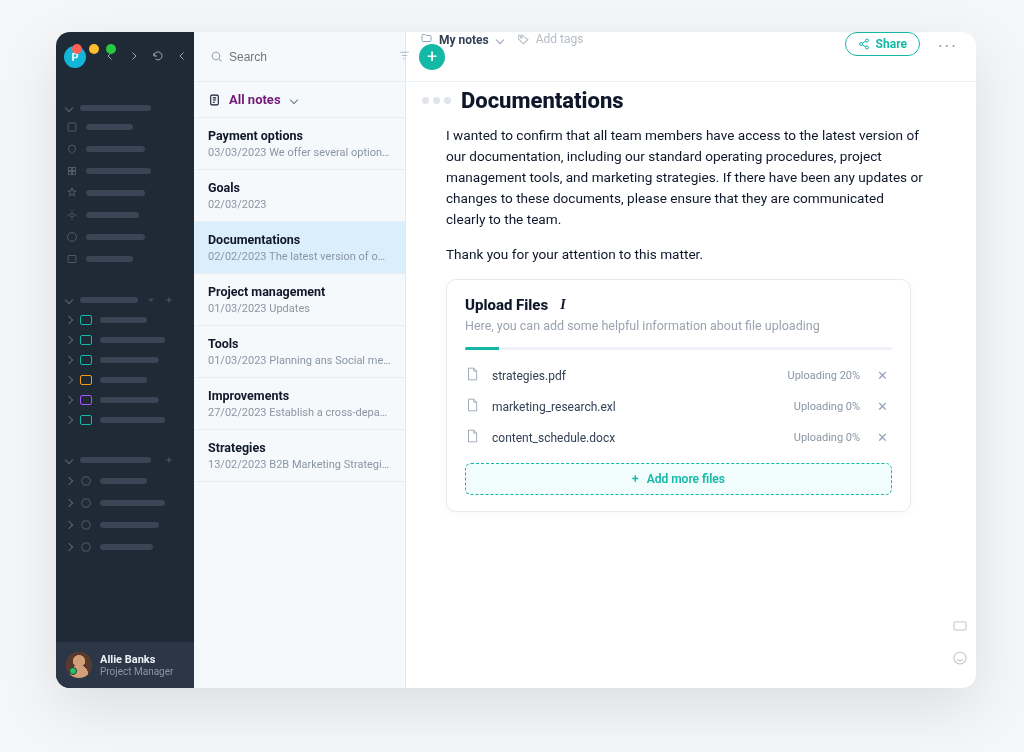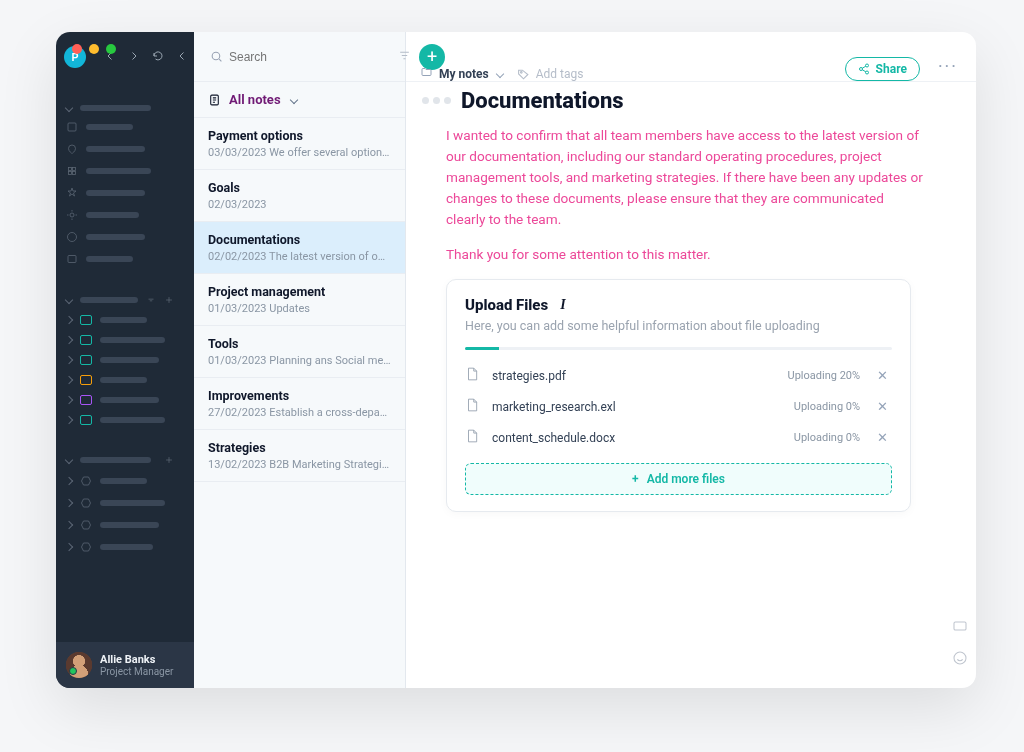--- a/index.html
+++ b/index.html
@@ -60,36 +60,36 @@
   .all-notes{display:flex;align-items:center;gap:8px;padding:10px 14px;border-bottom:1px solid #e9edf2;font-weight:700;font-size:13px;color:#701a75}
   .all-notes .chev{width:6px;height:6px;border-right:1.5px solid #64748b;border-bottom:1.5px solid #64748b;transform:rotate(45deg);margin-left:2px}
 
   .note-item{padding:10px 14px;border-bottom:1px solid #e9edf2;cursor:pointer}
   .note-item .title{font-size:12.5px;font-weight:700;color:#0f172a;margin-bottom:3px}
   .note-item .meta{font-size:11px;color:#8a96a4;white-space:nowrap;overflow:hidden;text-overflow:ellipsis}
   .note-item.selected{background:#dbeefc}
 
   
   .main{flex:1;display:flex;flex-direction:column;min-width:0}
-  .main-top{height:50px;border-bottom:1px solid #eef1f5;display:flex;align-items:flex-end;padding:0 14px;gap:14px}
+  .main-top{height:50px;border-bottom:1px solid #eef1f5;display:flex;align-items:flex-start;padding:0 14px;gap:14px}
   .breadcrumb{display:flex;align-items:center;gap:6px;font-size:12px;color:#334155}
   .bc-ico{color:#94a3b8}
   .bc-chev{width:6px;height:6px;border-right:1.3px solid #94a3b8;border-bottom:1.3px solid #94a3b8;transform:rotate(45deg);margin-left:2px}
   .addtags{display:flex;align-items:center;gap:6px;color:#b5bdc9;font-size:12px}
   .main-top-spacer{flex:1}
   .share-btn{display:flex;align-items:center;gap:6px;border:1.5px solid #14b8a6;color:#14b8a6;border-radius:16px;padding:4px 12px;font-size:12px;font-weight:700;cursor:pointer}
   .more-btn{color:#94a3b8;font-size:18px;letter-spacing:2px;cursor:pointer;padding:4px}
 
   .doc-body{padding:6px 20px 16px 40px;overflow:auto;flex:1;position:relative}
   .doc-heading-row{display:flex;align-items:center;gap:10px}
   .priority-dots{display:flex;gap:4px;margin-left:-24px}
   .pdot{width:7px;height:7px;border-radius:50%}
   .pd1{background:#e1e5ea}.pd2{background:#e1e5ea}.pd3{background:#e1e5ea}
   .doc-title{font-size:22px;font-weight:800;color:#0f172a}
-  .doc-text{margin-top:12px;font-size:13.6px;line-height:1.55;color:#ec4899;max-width:480px}
+  .doc-text{margin-top:12px;font-size:13.6px;line-height:1.55;color:#0f172a;max-width:480px}
   .doc-text p{margin-bottom:14px}
 
   .upload-card{margin-top:8px;max-width:465px;border:1px solid #e6eaef;border-radius:10px;background:#ffffff;box-shadow:0 2px 10px rgba(0,0,0,.03);padding:16px 18px}
   .uc-title{font-size:15px;font-weight:800;color:#0f172a;display:flex;align-items:center;gap:12px}
   .cursor-i{font-family:serif;font-style:italic;color:#0f172a;font-size:14px}
   .uc-sub{font-size:12.5px;color:#9aa3af;margin-top:4px}
   .uc-progress-track{height:3px;background:#eef1f5;border-radius:2px;margin-top:14px;position:relative;overflow:hidden}
   .uc-progress-fill{position:absolute;left:0;top:0;bottom:0;width:8%;background:#14b8a6}
   .uc-status{text-align:center;margin-top:10px}
   .uc-status-main{font-size:12.5px;font-weight:700;color:#0f172a}
@@ -404,21 +404,21 @@
       <div class="doc-heading-row">
         <div class="priority-dots">
           <span class="pdot pd1"></span>
             <span class="pdot pd2"></span>
             <span class="pdot pd3"></span>
         </div>
         <div class="doc-title" contenteditable="true" style="">Documentations</div>
       </div>
       <div class="doc-text" contenteditable="true" style="">
         <p>I wanted to confirm that all team members have access to the latest version of our documentation, including our standard operating procedures, project management tools, and marketing strategies. If there have been any updates or changes to these documents, please ensure that they are communicated clearly to the team.</p>
-        <p>Thank you for some attention to this matter.</p>
+        <p>Thank you for your attention to this matter.</p>
       </div>
 
       <div class="upload-card">
         <div class="uc-title">
           <span>Upload Files</span>
           <span class="cursor-i">I</span>
         </div>
         <div class="uc-sub">Here, you can add some helpful information about file uploading</div>
         <div class="uc-progress-track">
           <div class="uc-progress-fill"></div>

